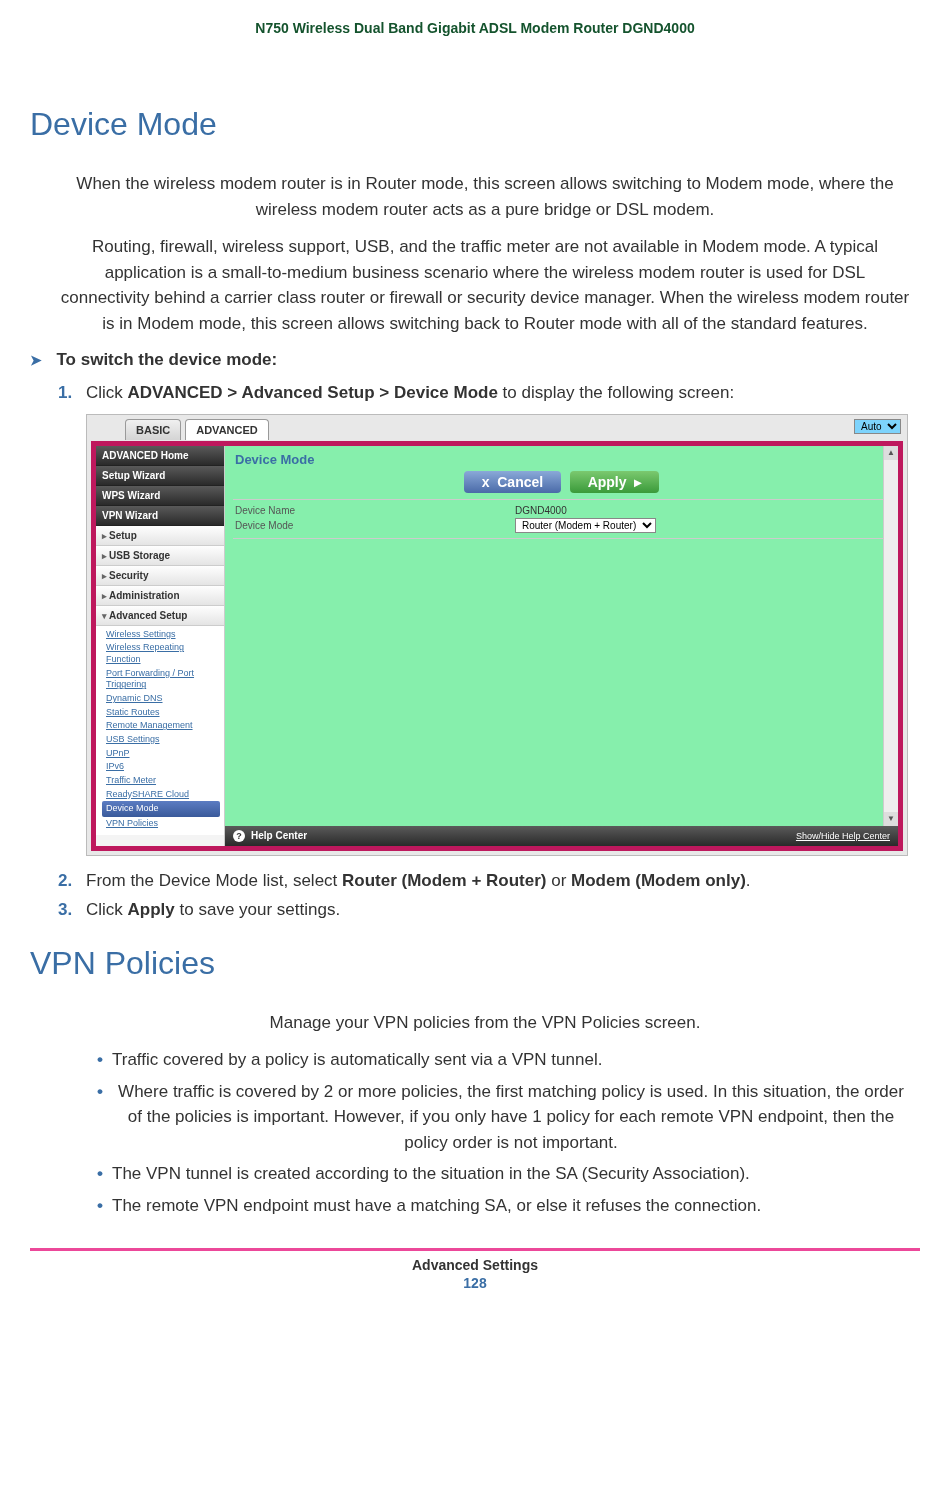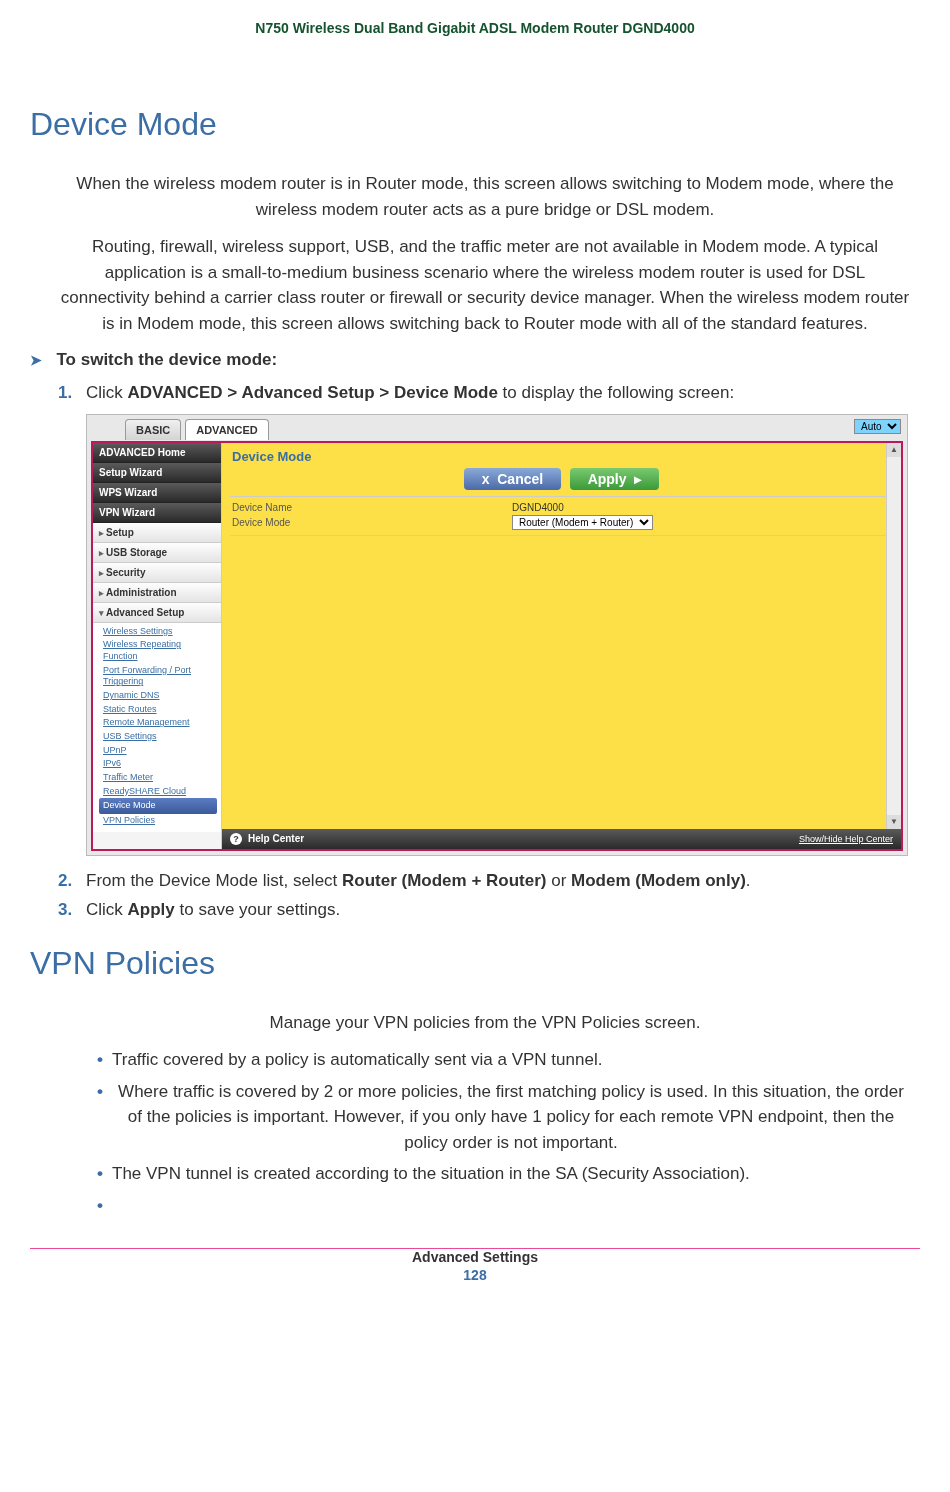--- a/index.html
+++ b/index.html
@@ -117,22 +117,22 @@
     font-size: 10px;
   }
   .ss-auto select {
     font-size: 10px;
     border: 1px solid #888;
     background: #7dd3fc;
   }
   .ss-body {
     position: absolute;
     top: 26px; left: 4px; right: 4px; bottom: 4px;
-    background: #fde047;
-    border: 2px solid #be185d;
+    background: #86efac;
+    border: 5px solid #be185d;
     display: flex;
   }
   .ss-sidebar {
     width: 128px;
     background: #f4f4f4;
     border-right: 1px solid #ccc;
     font-size: 10px;
     overflow: hidden;
   }
   .ss-nav-btn {
@@ -245,22 +245,23 @@
     height: 14px;
     background: #ddd;
     text-align: center;
     font-size: 8px;
     line-height: 14px;
     color: #555;
   }
   .ss-scrolldown { position: absolute; bottom: 0; left:0; right:0; }
 
   .footer {
-    border-top: 1px solid #ec4899;
+    border-top: 3px solid #ec4899;
     margin-top: 30px;
+    padding-top: 6px;
     text-align: center;
   }
   .footer-title {
     font-weight: bold;
     font-size: 14px;
     color: #333;
   }
   .footer-page {
     color: #3a6ea5;
     font-weight: bold;
@@ -394,20 +395,21 @@
       <div class="bullet">
         <span class="bullet-dot">•</span>
         <span>Where traffic is covered by 2 or more policies, the first matching policy is used. In this situation, the order of the policies is important. However, if you only have 1 policy for each remote VPN endpoint, then the policy order is not important.</span>
       </div>
       <div class="bullet">
         <span class="bullet-dot">•</span>
         <span>The VPN tunnel is created according to the situation in the SA (Security Association).</span>
       </div>
       <div class="bullet">
         <span class="bullet-dot">•</span>
+        <span>The remote VPN endpoint must have a matching SA, or else it refuses the connection.</span>
       </div>
     </div>
   </div>
 
   <div class="footer">
     <div class="footer-title">Advanced Settings</div>
     <div class="footer-page">128</div>
   </div>
 </div>
 

